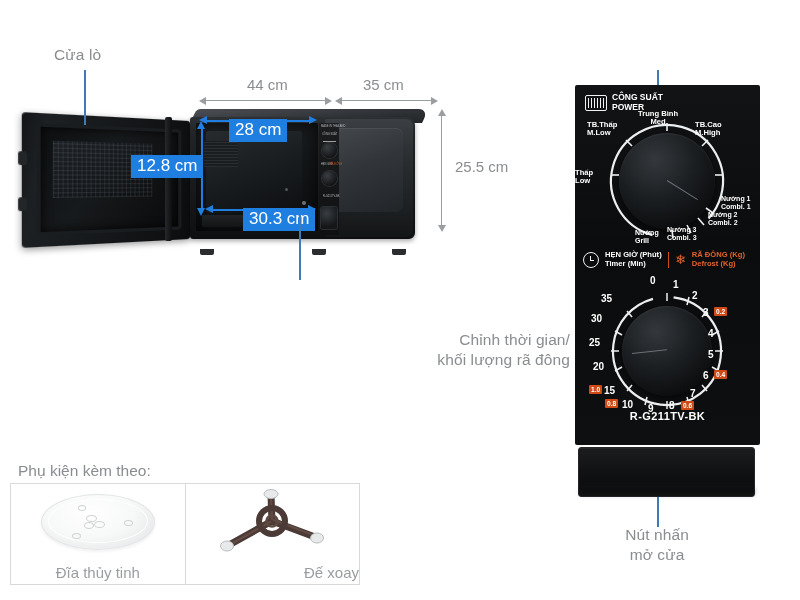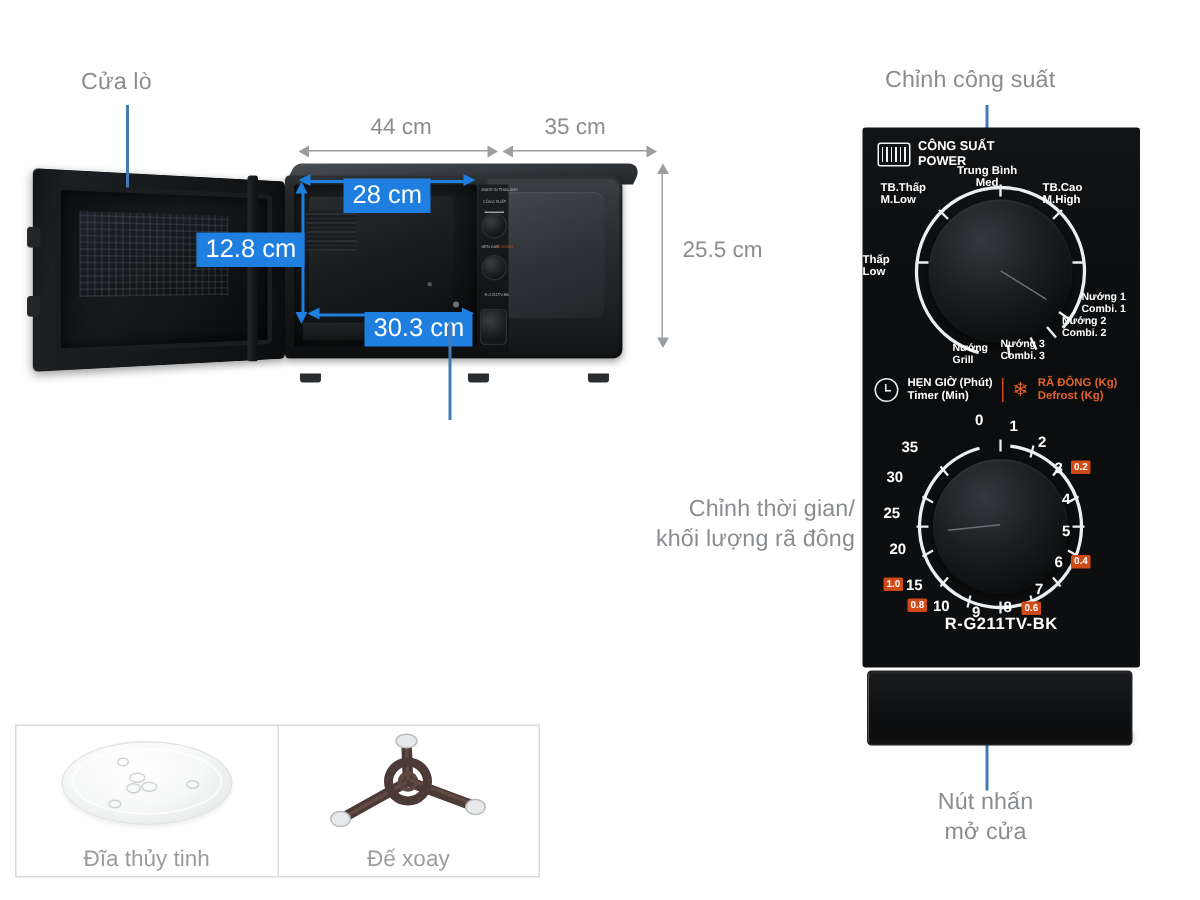--- a/index.html
+++ b/index.html
@@ -190,21 +190,21 @@
   .tmr-txt.org{color:#e2622a;}
   .model{
     position:absolute;left:0;right:0;top:325px;text-align:center;
     color:#ffffff;font-size:11px;font-weight:bold;letter-spacing:.4px;
   }
 
   
   .acc-title{position:absolute;left:18px;top:462px;color:#8a8d90;font-size:15.5px;}
   .acc-box{position:absolute;left:10px;top:483px;width:348px;height:100px;border:1px solid #d7d9db;display:flex;background:#fff;}
   .acc-cell{flex:1;position:relative;display:flex;flex-direction:column;align-items:center;justify-content:flex-end;}
-  .acc-cell + .acc-cell{border-left:1px solid #d7d9db;}
+  .acc-cell + .acc-cell{border-left:1px solid #d7d9db;align-items:flex-end;}
   .acc-cap{color:#9a9da0;font-size:15px;padding-bottom:3px;}
   .acc-art{position:absolute;left:0;right:0;top:4px;height:68px;display:flex;align-items:center;justify-content:center;}
   .plate{
     width:112px;height:54px;border-radius:50%;
     background:radial-gradient(ellipse at 42% 32%,#ffffff 0%,#f7f8f8 48%,#e9ebec 78%,#dfe2e3 100%);
     border:1px solid #e2e5e6;position:relative;
     box-shadow:0 2px 3px rgba(0,0,0,.06);
   }
   .plate:after{
     content:"";position:absolute;left:6px;top:4px;right:6px;bottom:6px;
@@ -287,21 +287,20 @@
   <div class="bluearrowline h" style="left:212px;top:209px;width:98px;"></div>
   <div class="baL" style="left:205px;top:204.5px;"></div>
   <div class="baR" style="left:308px;top:204.5px;"></div>
   <div class="bluebadge" style="left:219px;top:208px;margin-left:24px;">30.3 cm</div>
 
   <div class="abs callout" style="left:54px;top:45px;">Cửa lò</div>
   <div class="leader v" style="left:84px;top:70px;height:55px;"></div>
 
   <div class="leader v" style="left:299px;top:215px;height:65px;"></div>
 
-  <div class="abs callout" style="left:590px;top:44px;">Chỉnh công suất</div>
   <div class="leader v" style="left:657px;top:70px;height:120px;"></div>
 
   <div class="abs callout c-right" style="left:380px;top:330px;width:190px;">Chỉnh thời gian/
 khối lượng rã đông</div>
   <div class="leader h" style="left:576px;top:352px;width:82px;"></div>
 
   <div class="leader v" style="left:657px;top:465px;height:62px;"></div>
   <div class="abs callout c-center" style="left:567px;top:525px;width:180px;">Nút nhấn
 mở cửa</div>
 
@@ -430,20 +429,21 @@
     <div class="orangebadge" style="left:106px;top:316px;">0.6</div>
     <div class="orangebadge" style="left:30px;top:314px;">0.8</div>
     <div class="orangebadge" style="left:14px;top:300px;">1.0</div>
 
     <div class="model">R-G211TV-BK</div>
   </div>
 
   <div class="panel-door-btn"></div>
   <div class="panel-shadow"></div>
 
+  <div class="acc-title">Phụ kiện kèm theo:</div>
   <div class="acc-box">
 
     <div class="acc-cell">
       <div class="acc-art">
         <div class="plate">
           <div class="pdot" style="left:44px;top:20px;width:9px;height:5px;"></div>
           <div class="pdot" style="left:52px;top:26px;width:9px;height:5px;"></div>
           <div class="pdot" style="left:42px;top:27px;width:8px;height:5px;"></div>
           <div class="pdot" style="left:36px;top:10px;width:6px;height:4px;"></div>
           <div class="pdot" style="left:82px;top:25px;width:7px;height:4px;"></div>

